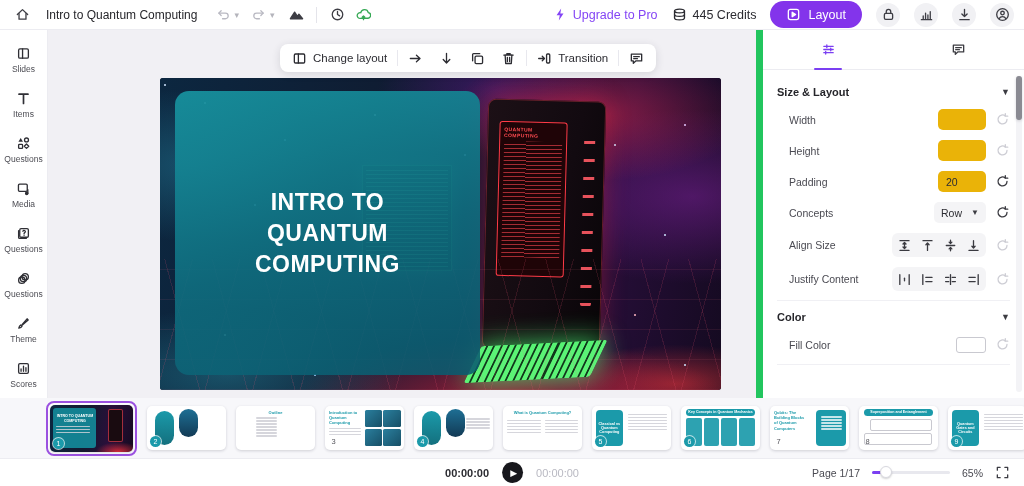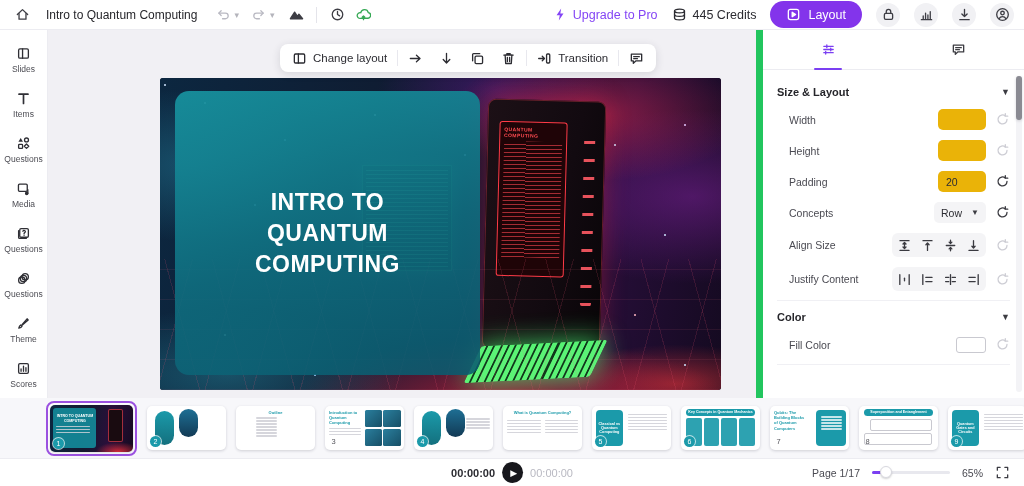--- a/index.html
+++ b/index.html
@@ -120,21 +120,21 @@
   .mini-grid2 div { background:linear-gradient(135deg,#2a7f9e,#174f66); border-radius:1.5px; }
   .tealblock { position:absolute; background:#1b9aaa; border-radius:4px; color:#fff; font-weight:bold; font-size:3.8px; display:flex; align-items:center; justify-content:center; text-align:center; padding:2px; }
   .pill-head { position:absolute; left:6%; top:6%; width:88%; height:16%; background:#1b9aaa; border-radius:6px; color:#fff; font-size:3.6px; font-weight:bold; display:flex; align-items:center; justify-content:center; overflow:hidden; }
   .cols4 { position:absolute; left:6%; top:28%; width:88%; height:64%; display:flex; gap:2px; }
   .cols4 div { flex:1; background:#1b9aaa; border-radius:2px; opacity:.92; }
   .obox { position:absolute; border:0.5px solid #c9c9d0; border-radius:2px; background:#fff; }
   .mini-pad { position:absolute; inset:0; padding:4px; }
 
   
   .bottombar { position:absolute; left:0; top:458px; width:1024px; height:28px; background:#fff; border-top:1px solid #ececf1; display:flex; align-items:center; }
-  .time-center { position:absolute; left:50%; transform:translateX(-50%); display:flex; align-items:center; gap:7px;justify-content:flex-end; }
+  .time-center { position:absolute; left:50%; transform:translateX(-50%); display:flex; align-items:center; gap:13px;justify-content:flex-end; }
   .t-elapsed { font-size:11px; font-weight:bold; color:#2b2b31; }
   .t-total { font-size:11px; color:#b9b9c2; }
   .playbtn { width:21px; height:21px; border-radius:50%; background:#17171c; color:#fff; display:flex; align-items:center; justify-content:center; font-size:9px; padding-left:2px; cursor:pointer; }
   .bb-right { position:absolute; right:14px; display:flex; align-items:center; gap:12px; }
   .page-ind { font-size:10.5px; color:#4a4a52; }
   .zoom-slider { position:relative; width:78px; height:3px; background:#e8e8ee; border-radius:2px; }
   .zoom-slider .fill { position:absolute; left:0; width:14%; height:3px; background:#7b3ff2; border-radius:2px; }
   .zoom-slider .knob { position:absolute; left:10%; top:-5px; width:12px; height:12px; border-radius:50%; background:#fff; border:1px solid #d9d9e0; box-shadow:0 1px 2px rgba(0,0,0,.18); cursor:pointer; }
   .zoom-val { font-size:10.5px; color:#4a4a52; }
 </style>

